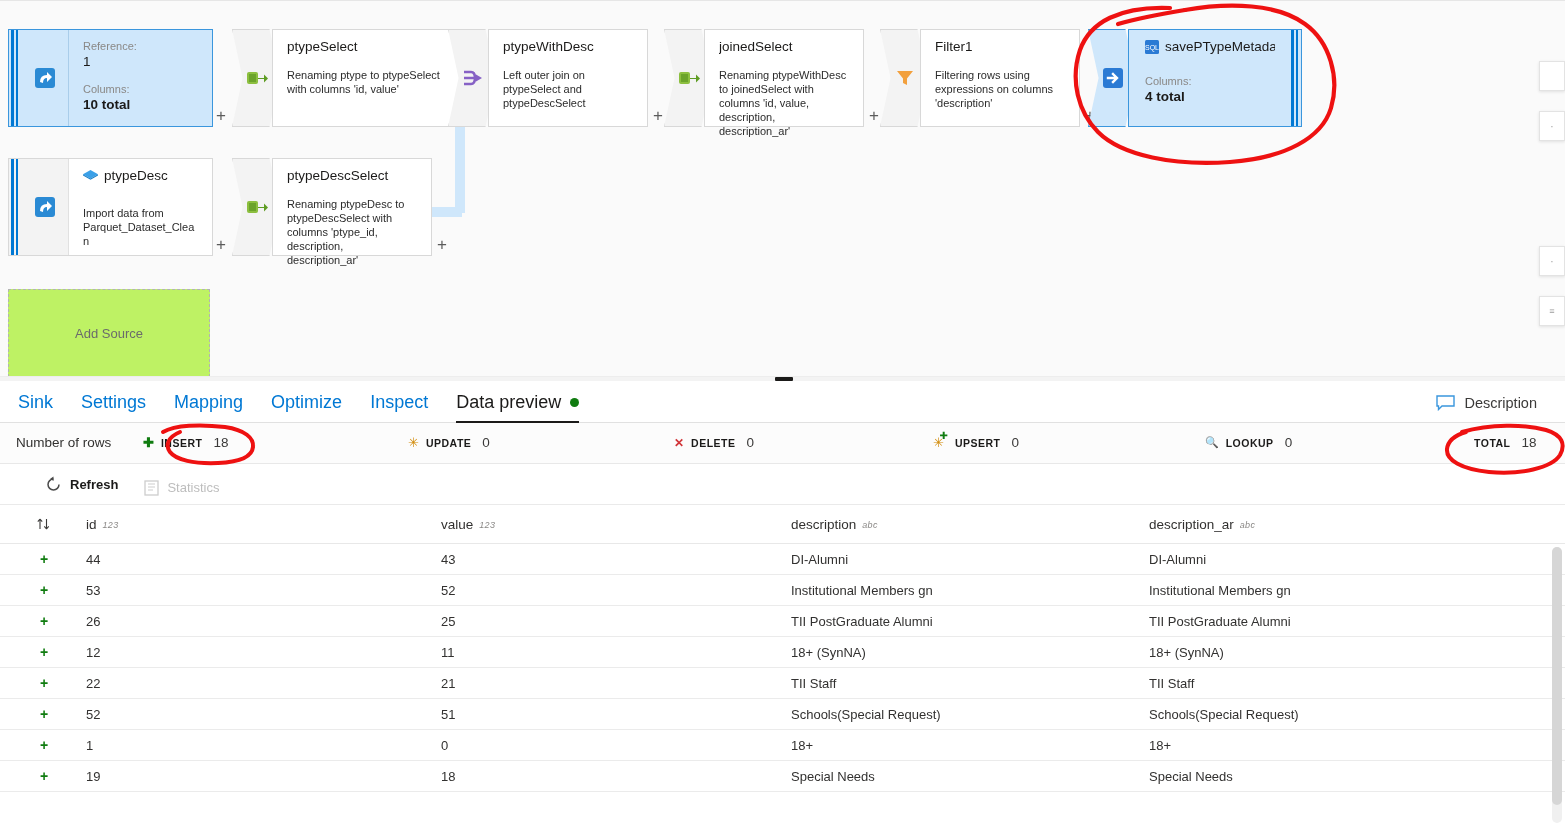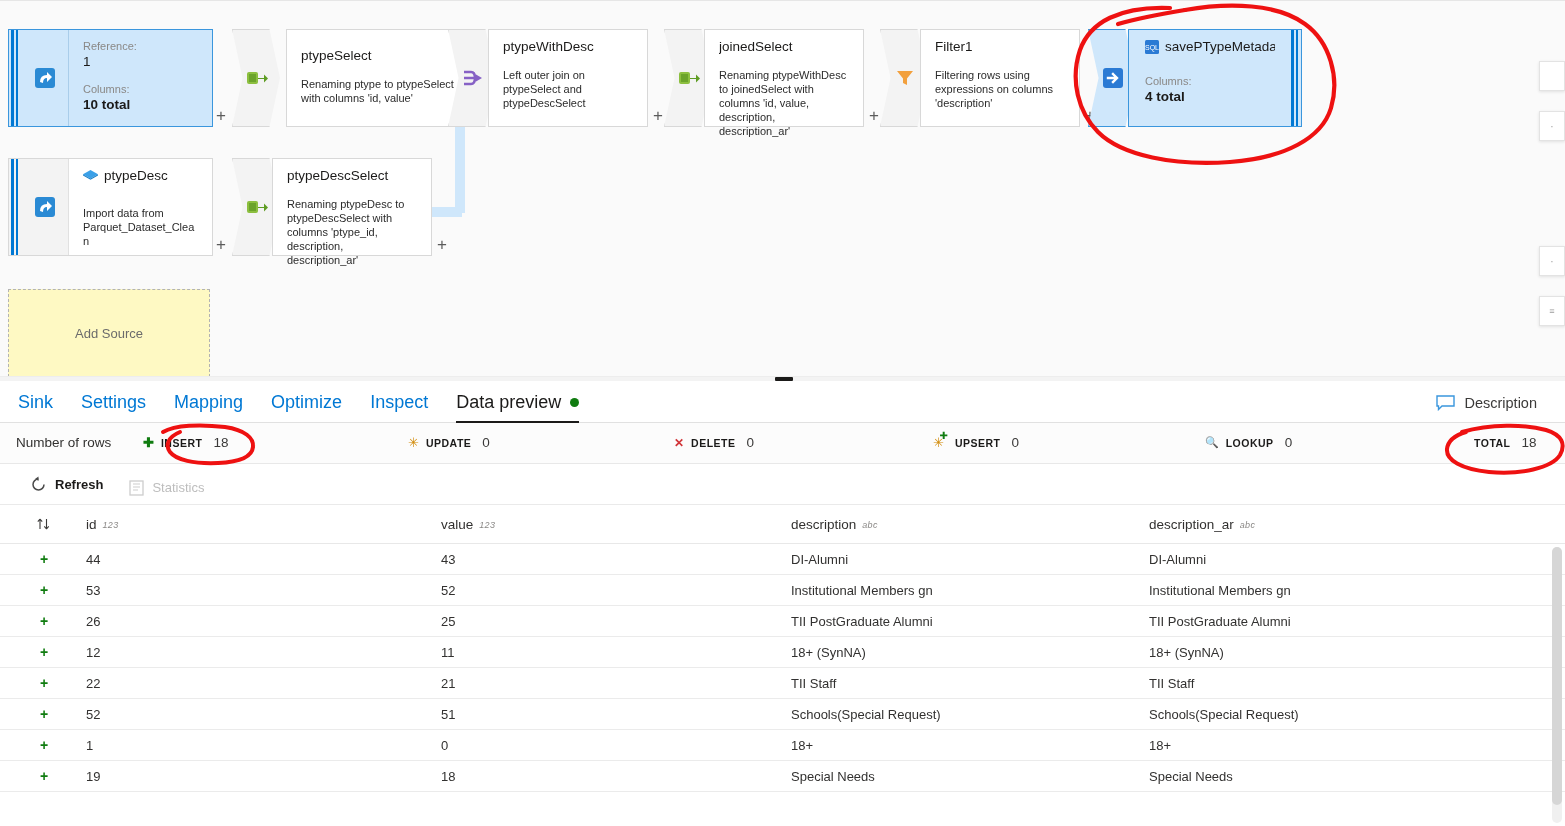--- a/index.html
+++ b/index.html
@@ -109,21 +109,21 @@
 
   
   .pipe { position:absolute; background:#cfe7fb; }
 
   
   .ico { display:block; }
 
   
   .add-source {
     position:absolute; left:8px; top:288px; width:202px; height:88px;
-    border:1px dashed #b3b3b3; background:#fef9c3;
+    border:1px dashed #b3b3b3; background:#bef264;
     display:flex; align-items:center; justify-content:center;
     font-size:13px; color:#6b6b6b;
   }
 
   
   .mini-btn {
     position:absolute; right:0px; width:26px; height:30px;
     background:#ffffff; border:1px solid #e3e3e3;
     box-shadow: 0 1px 3px rgba(0,0,0,0.10);
     display:flex; align-items:center; justify-content:center;
@@ -173,21 +173,21 @@
   }
   .count-label { position:absolute; left:16px; top:12px; font-size:13.5px; color:#323130; }
   .count-item { position:absolute; top:12px; display:flex; align-items:center; gap:7px; white-space:nowrap; }
   .count-name { font-size:10.5px; font-weight:700; letter-spacing:.5px; color:#1b1a19; }
   .count-val  { font-size:13.5px; color:#3b3a39; margin-left:4px; }
 
   
   .refreshbar {
     position:absolute; left:0; top:464px; width:1565px; height:41px;
     background:#ffffff; border-bottom:1px solid #eaeaea;
-    display:flex; align-items:center; padding-left:30px; gap:26px;
+    display:flex; align-items:center; padding-left:45px; gap:26px;
   }
   .rb-item { display:flex; align-items:center; gap:8px; font-size:13px; font-weight:700; color:#1b1a19; cursor:pointer; }
   .rb-item.disabled { color:#bdbdbd; font-weight:400; cursor:default;margin-top:7px; }
 
   
   .grid { position:absolute; left:0; top:505px; width:1565px; height:321px; background:#fff; overflow:hidden; }
   .grid-head {
     position:relative; height:39px; border-bottom:1px solid #e8e8e8;
     display:flex; align-items:center;
   }
@@ -246,21 +246,21 @@
         </div>
 
         <div class="wedge" style="left:224px;">
           <svg class="ico" width="22" height="20" viewBox="0 0 22 20">
             <rect x="1" y="4" width="11" height="12" rx="2" fill="#8cbf3f"></rect>
             <rect x="3" y="6" width="7" height="8" fill="#6ba32b"></rect>
             <path d="M12 10 L18 10 L18 6.5 L22 10.5 L18 14.5 L18 11 L12 11 Z" fill="#5e9c23"></path>
           </svg>
         </div>
 
-        <div class="node" style="left:278px; width:188px;align-items:center;">
+        <div class="node" style="left:264px; width:188px;">
           <div class="body-col">
             <div class="node-title">ptypeSelect</div>
             <div class="node-sub">Renaming ptype to ptypeSelect with columns 'id, value'</div>
             <div class="plus" style="right:-16px;">+</div>
           </div>
         </div>
 
         <div class="wedge" style="left:440px;">
           <svg class="ico" width="22" height="20" viewBox="0 0 22 20">
             <path d="M2 4 L9 4 Q13 4 13 10 Q13 16 9 16 L2 16" fill="none" stroke="#8661c5" stroke-width="2.6"></path>

